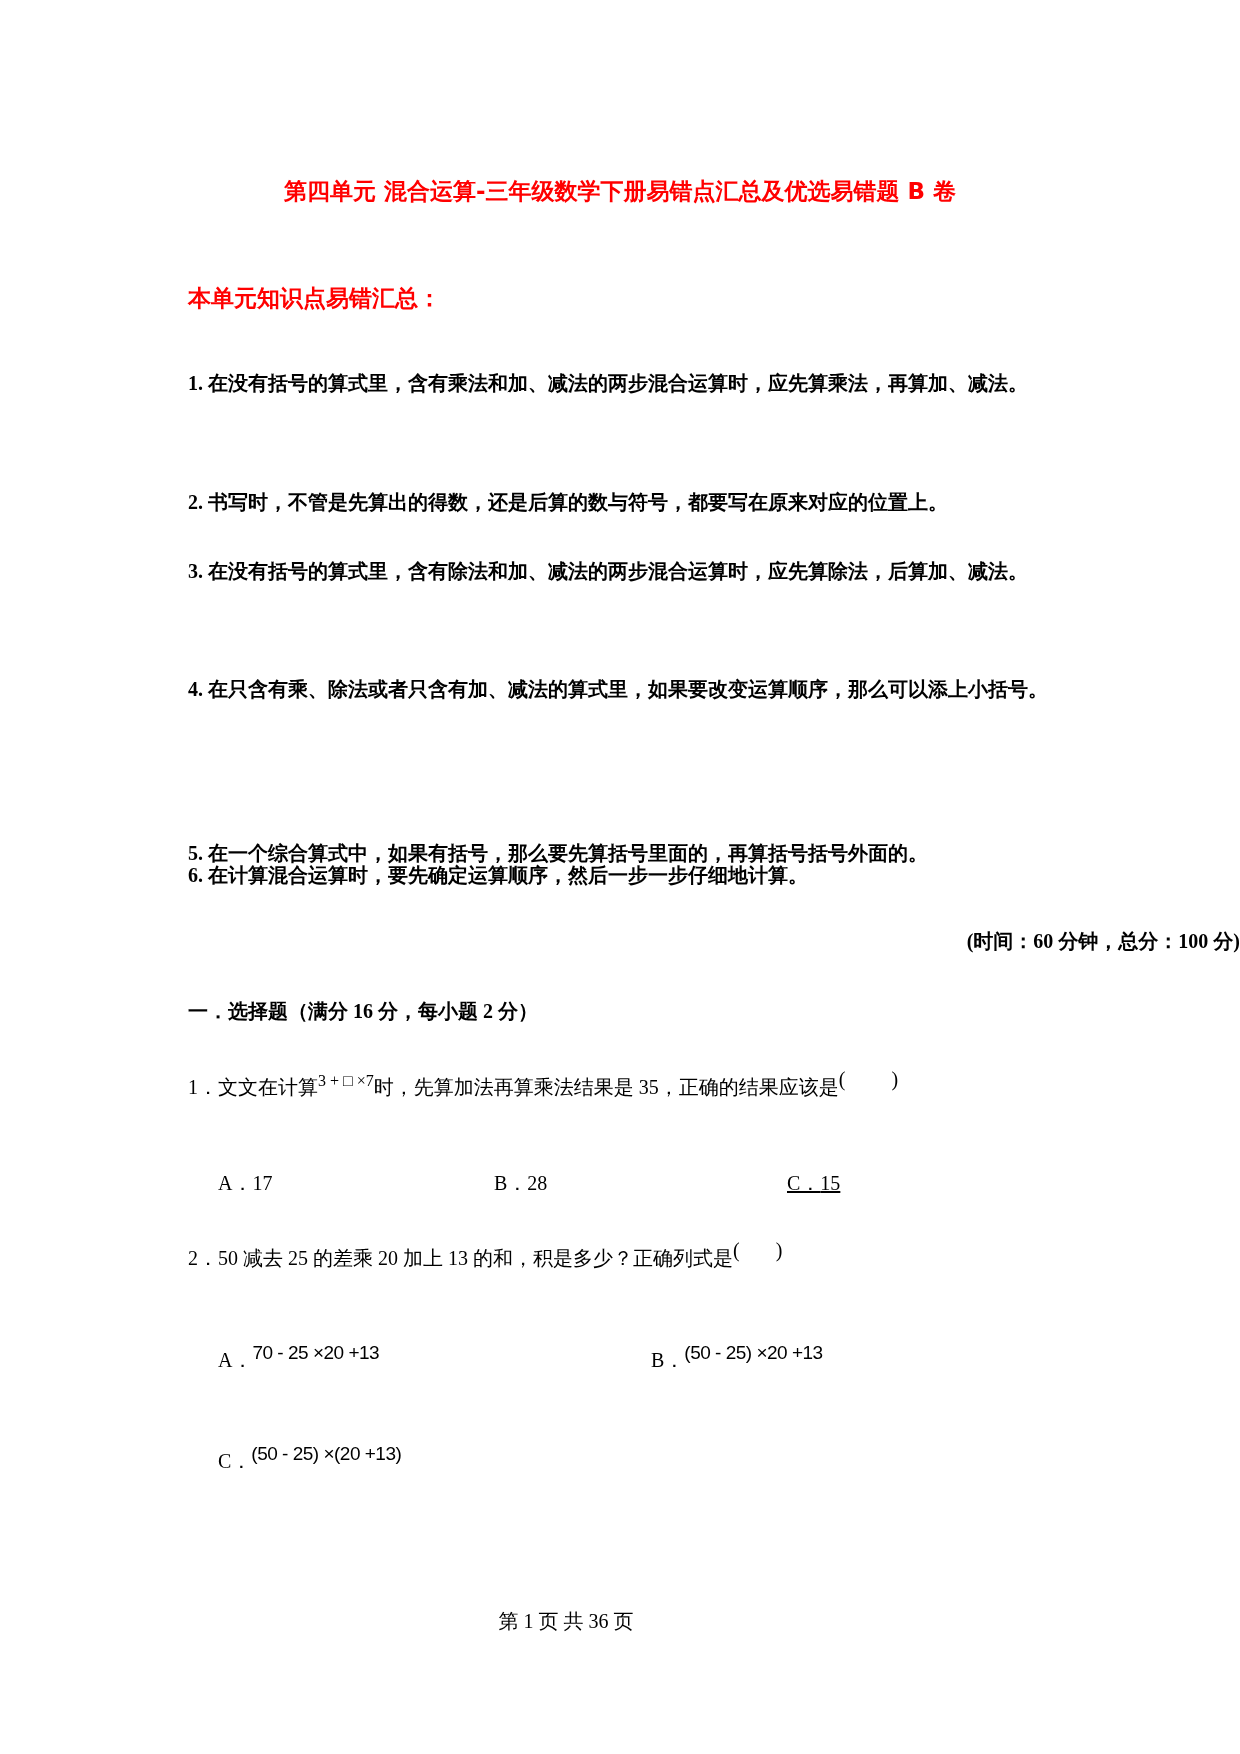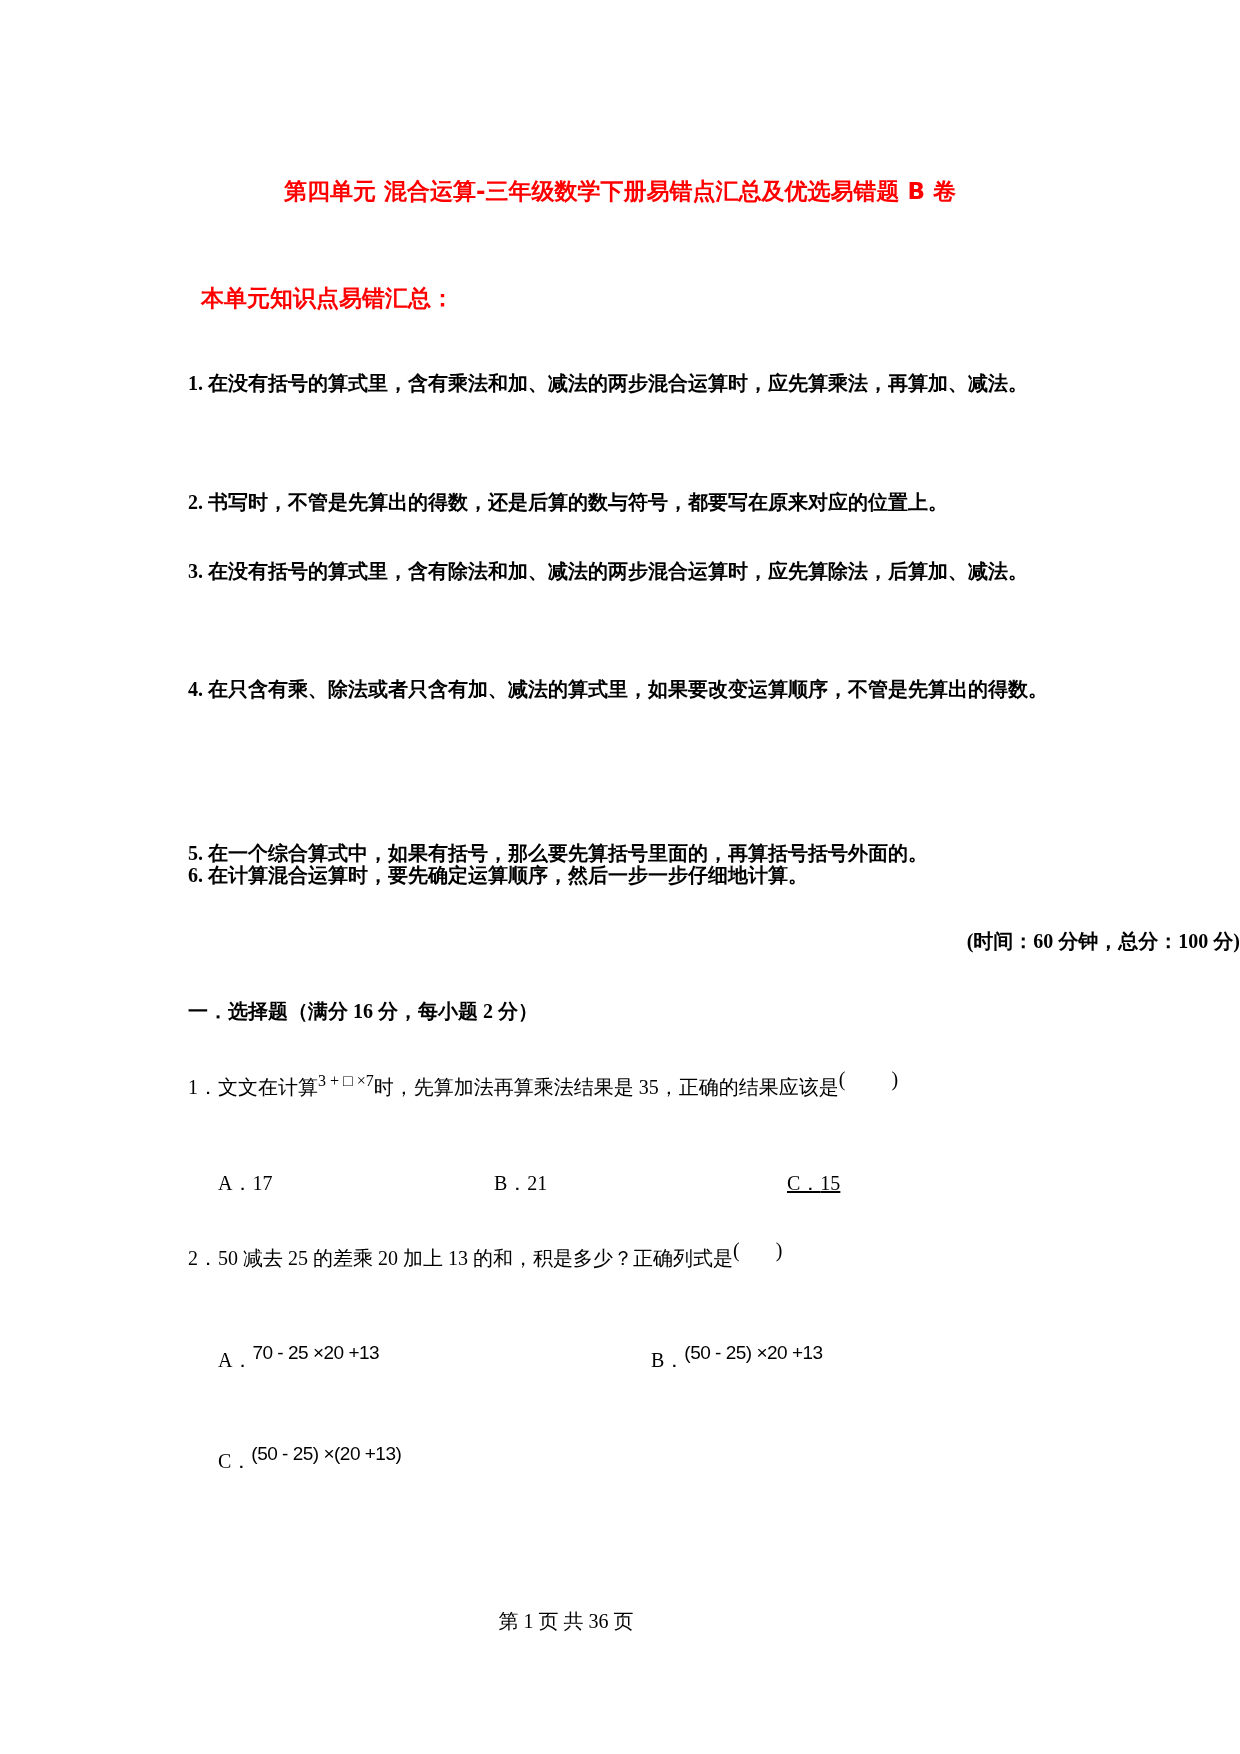--- a/index.html
+++ b/index.html
@@ -3,21 +3,21 @@
 <meta charset="utf-8">
 <style>
   html, body { margin: 0; padding: 0; background: #ffffff; }
   body { width: 1240px; height: 1754px; position: relative; overflow: hidden;
          font-family: "Liberation Serif", "DejaVu Serif", serif; color: #000; }
   .abs { position: absolute; white-space: nowrap; }
   .title { left: 0; width: 1240px; text-align: center; top: 176px;
            font-family: "DejaVu Sans", "Liberation Sans", sans-serif; font-weight: bold;
            font-size: 23px; color: #ff0000; letter-spacing: 0px; }
   .section-heading { left: 188px; top: 283px; font-family: Liberation Mono, monospace;
-           font-weight: bold; font-size: 23px; color: #ff0000; margin-left: 13px; }
+           font-weight: bold; font-size: 23px; color: #ff0000; }
   .point { left: 188px; font-weight: bold; font-size: 20px; line-height: 50px; white-space: normal; width: 880px; }
   .point .num { font-family: "Liberation Serif", serif; }
   .time-info { left: 0; width: 1240px; text-align: right; top: 928px; font-weight: bold; font-size: 20px; }
   .part-heading { left: 188px; top: 998px; font-weight: bold; font-size: 20px; }
   .question { left: 188px; font-size: 20px; }
   .option { font-size: 20px; }
   .formula { font-family: "Liberation Sans", sans-serif; font-size: 19px; position: relative; top: -8px; letter-spacing: -0.5px; }
   .paren { font-size: 20px; position: relative; top: -8px; }
   .blank-paren { display: inline-block; }
   .inline-math { font-size: 16px; position: relative; top: -8px; font-family: Liberation Serif, serif; }
@@ -35,42 +35,42 @@
   <div class="abs point" style="top:358px;">
     <span class="num">1.</span><span> 在没有括号的算式里，含有乘法和加、减法的两步混合运算时，应先算乘法，再算加、减法。</span>
   </div>
   <div class="abs point" style="top:477px;">
     <span class="num">2.</span><span> 书写时，不管是先算出的得数，还是后算的数与符号，都要写在原来对应的位置上。</span>
   </div>
   <div class="abs point" style="top:546px;">
     <span class="num">3.</span><span> 在没有括号的算式里，含有除法和加、减法的两步混合运算时，应先算除法，后算加、减法。</span>
   </div>
   <div class="abs point" style="top:664px;">
-    <span class="num">4.</span><span> 在只含有乘、除法或者只含有加、减法的算式里，如果要改变运算顺序，不管是先算出的得数。</span>
+    <span class="num">4.</span><span> 在只含有乘、除法或者只含有加、减法的算式里，如果要改变运算顺序，那么可以添上小括号。</span>
   </div>
   <div class="abs point" style="top:828px;">
     <span class="num">5.</span><span> 在一个综合算式中，如果有括号，那么要先算括号里面的，再算括号括号外面的。</span>
   </div>
   <div class="abs point" style="top:850px;">
     <span class="num">6.</span><span> 在计算混合运算时，要先确定运算顺序，然后一步一步仔细地计算。</span>
   </div>
 
   <div class="abs time-info">(时间：60 分钟，总分：100 分)</div>
 
   <div class="abs part-heading">一．选择题（满分 16 分，每小题 2 分）</div>
 
   <div class="abs question" style="top:1074px;">
     <span>1．</span><span>文文在计算</span><span class="inline-math">3 + □ ×7</span><span>时，先算加法再算乘法结果是 35，正确的结果应该是</span><span class="paren">(</span><span class="blank-paren" style="width:46px;"></span><span class="paren">)</span>
   </div>
 
   <div class="abs option" style="left:218px; top:1170px;">
     <span>A．</span><span>17</span>
   </div>
   <div class="abs option" style="left:494px; top:1170px;">
-    <span>B．</span><span>21</span>
+    <span>B．</span><span>28</span>
   </div>
   <div class="abs option" style="left:787px; top:1170px;text-decoration:underline;">
     <span>C．</span><span>15</span>
   </div>
 
   <div class="abs question" style="top:1245px;">
     <span>2．</span><span>50 减去 25 的差乘 20 加上 13 的和，积是多少？正确列式是</span><span class="paren">(</span><span class="blank-paren" style="width:36px;"></span><span class="paren">)</span>
   </div>
 
   <div class="abs option" style="left:218px; top:1347px;">

